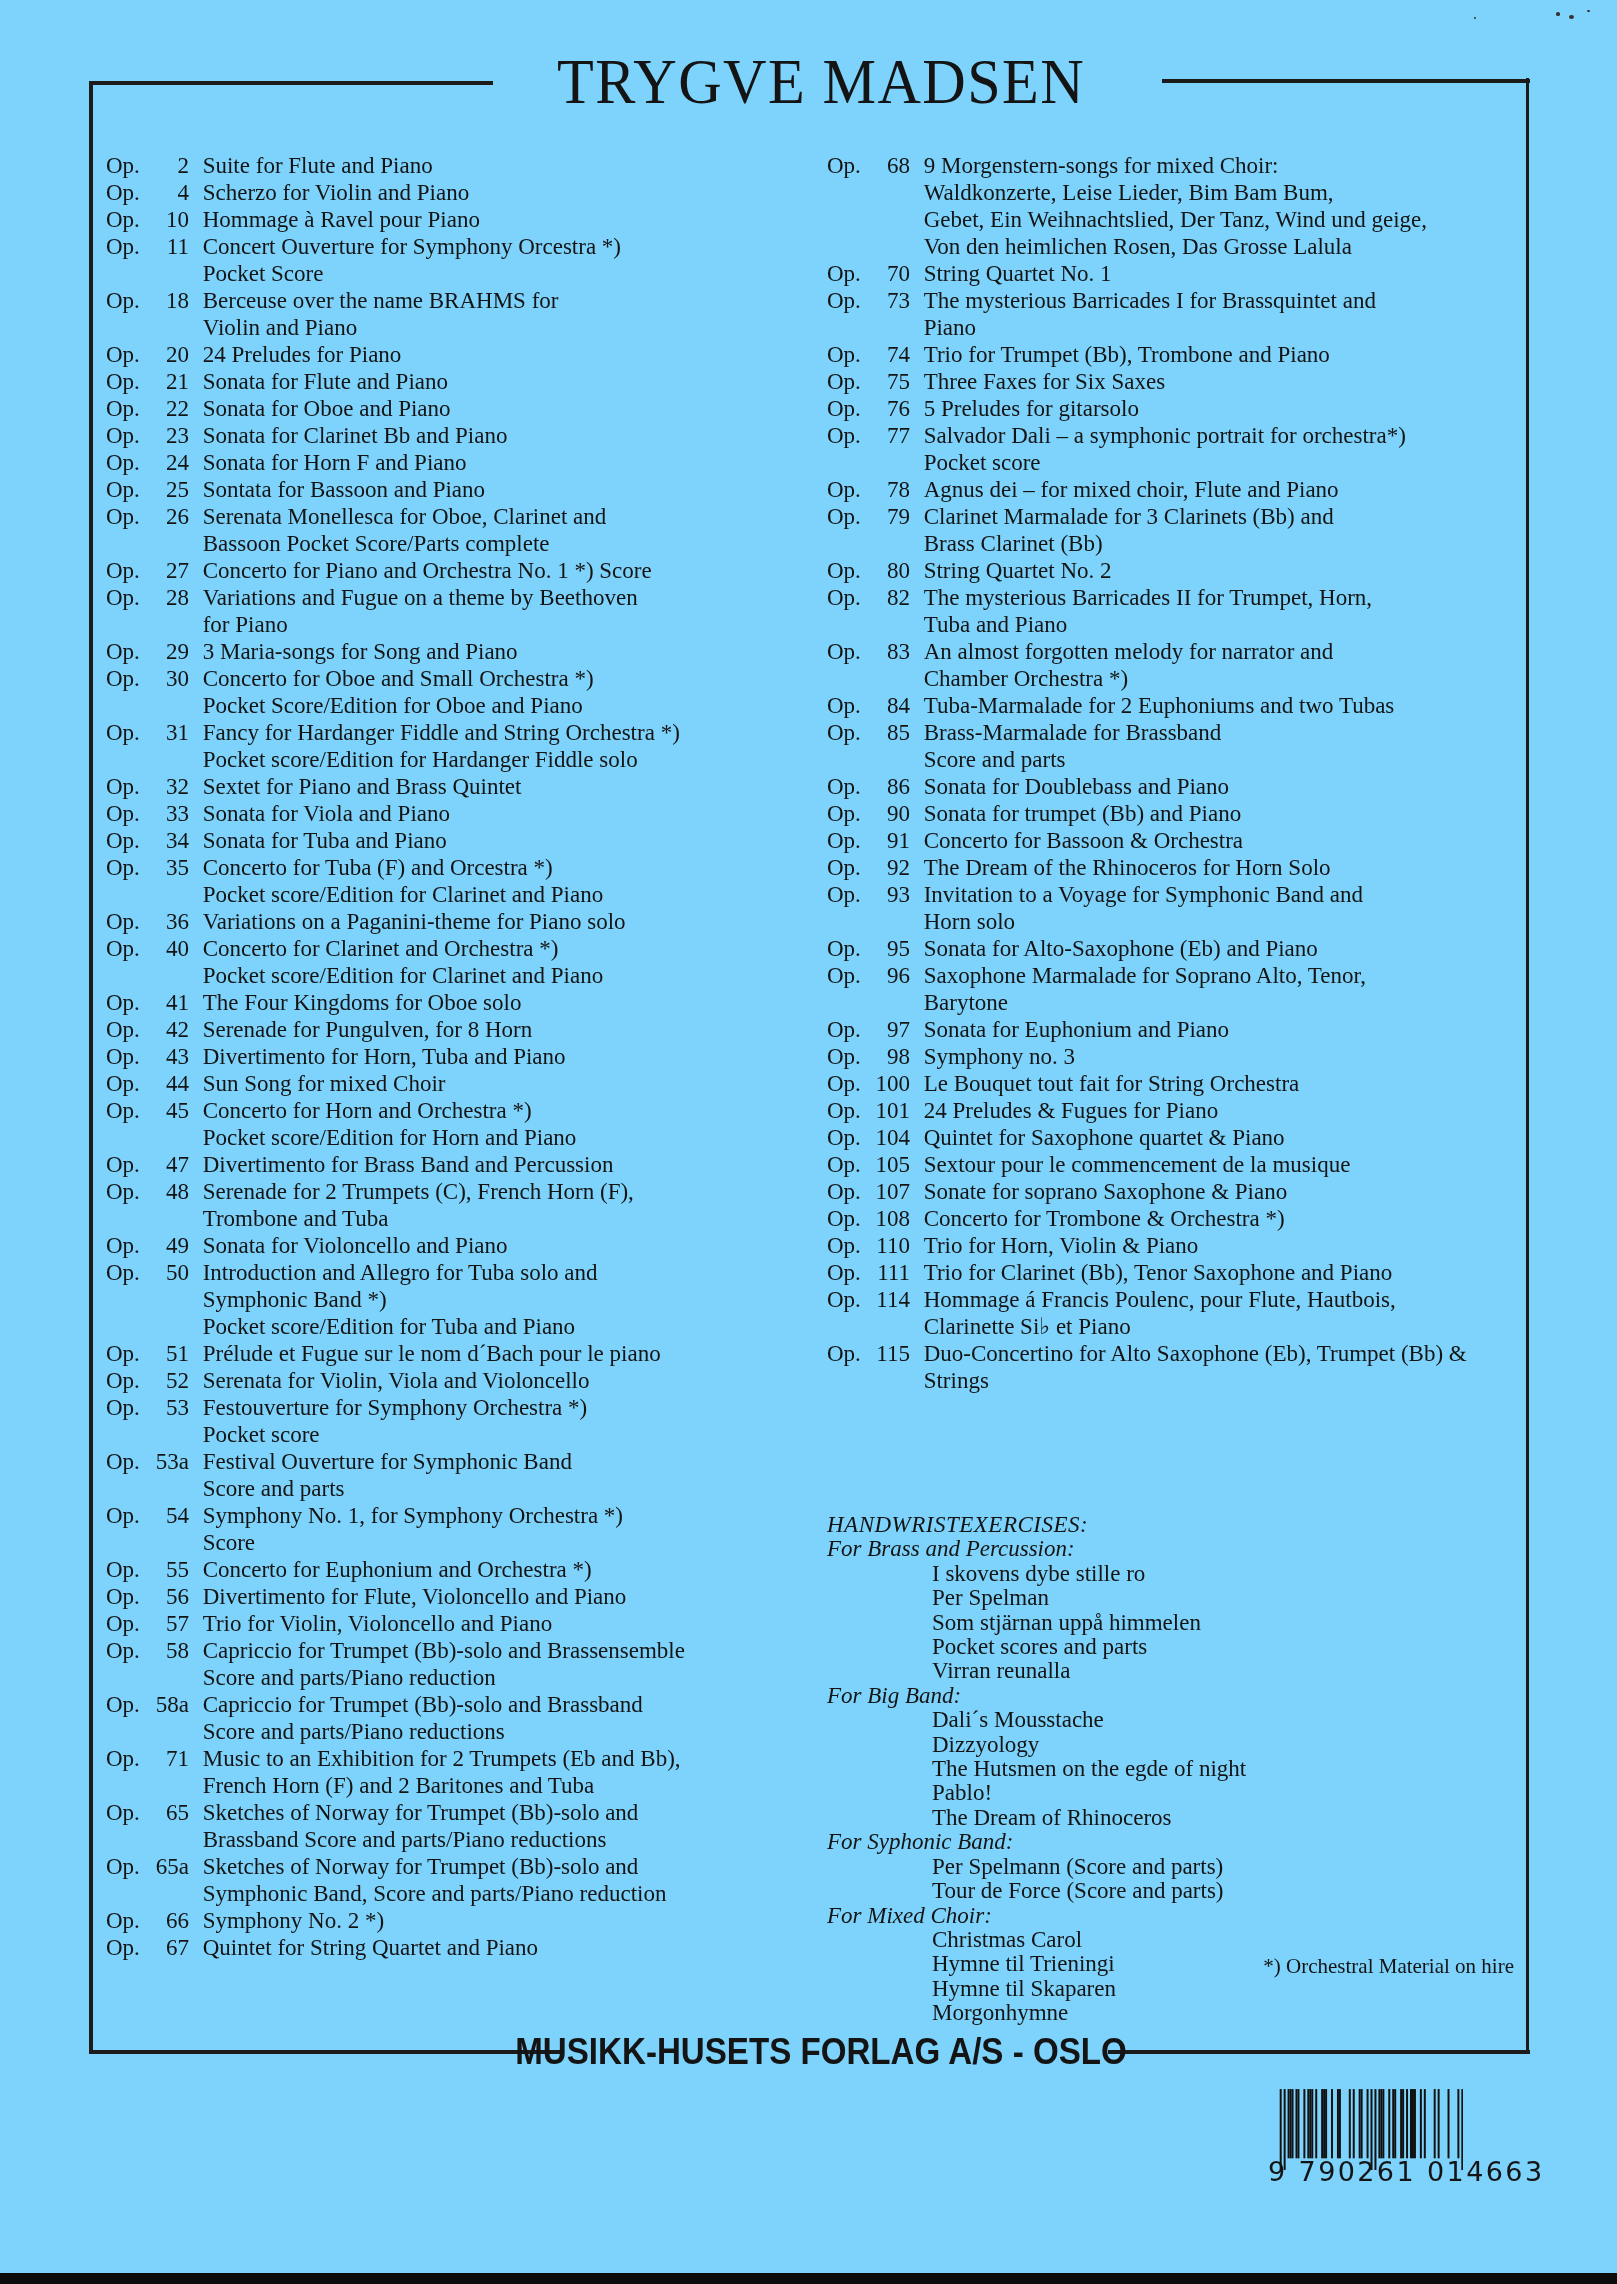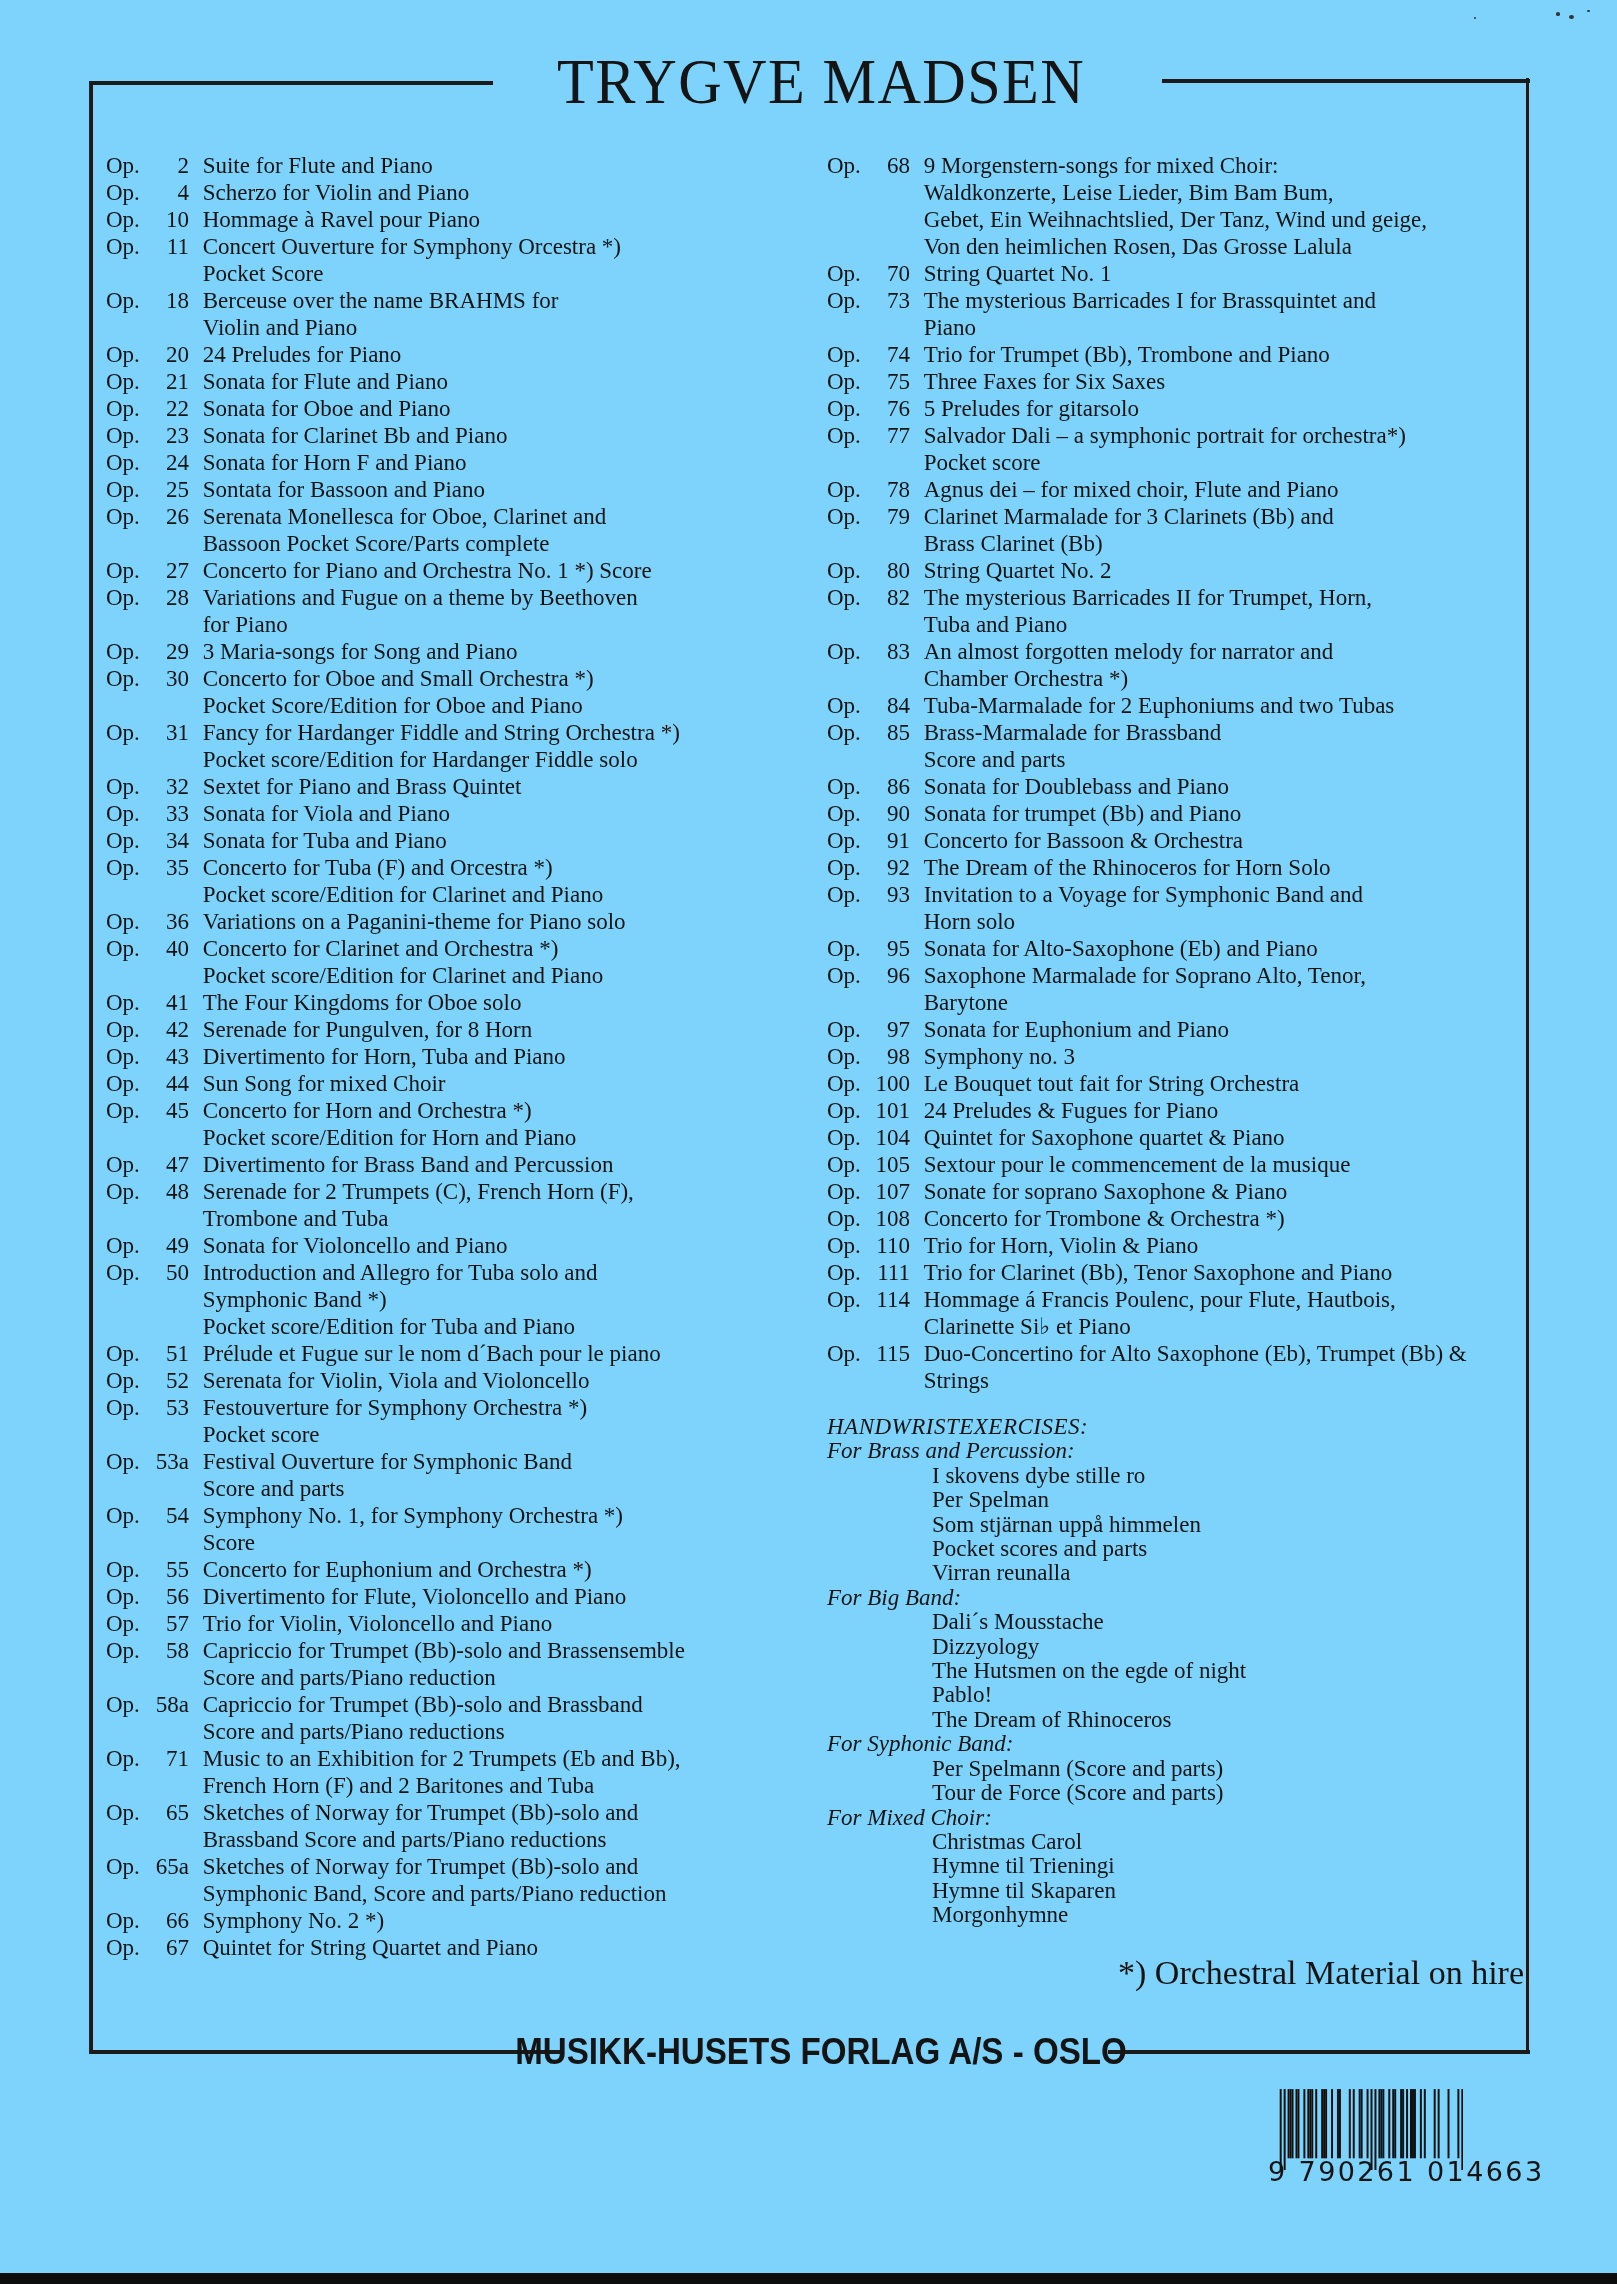--- a/index.html
+++ b/index.html
@@ -23,27 +23,27 @@
           font-size:36px;line-height:39px;white-space:nowrap;letter-spacing:0px;}
   
   .col{position:absolute;top:152px;width:713px;font-size:23px;line-height:27px;}
   .col-left{left:106px;}
   .col-right{left:827px;}
   .entry{display:grid;grid-template-columns:36px 47px 1fr;}
   .entry .op{text-align:left;}
   .entry .num{text-align:right;}
   .entry .txt{padding-left:13.7px;white-space:nowrap;}
   
-  .exercises{position:absolute;left:827px;top:1415px;width:713px;
+  .exercises{position:absolute;left:827px;top:1513px;width:713px;
              font-size:23px;line-height:24.4px;}
   .exercises .hdr{font-style:italic;letter-spacing:0.5px;}
   .exercises .grp-label{font-style:italic;}
   .exercises .item{padding-left:105px;white-space:nowrap;}
   
-  .footnote{position:absolute;right:94px;top:1954px;font-size:34px;white-space:nowrap;}
+  .footnote{position:absolute;right:104px;top:1954px;font-size:21px;white-space:nowrap;}
   
   .barcode{position:absolute;left:1268px;top:2087px;width:205px;}
   .barcode svg{display:block;}
   .barcode-digits{font-family:"DejaVu Sans", sans-serif;font-size:27px;
                   letter-spacing:2.4px;margin-top:-19.5px;white-space:nowrap;}
   
   .bottom-strip{position:absolute;left:0;bottom:0;width:1618px;height:10.7px;background:#0c0c0c;}
   .speck{position:absolute;background:#333;border-radius:50%;}
 </style>
 </head>

